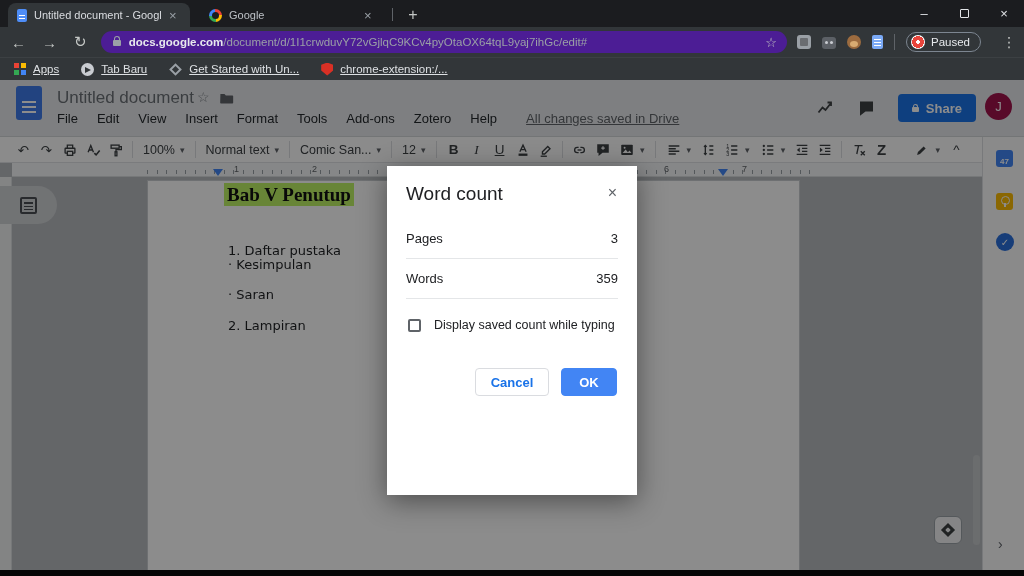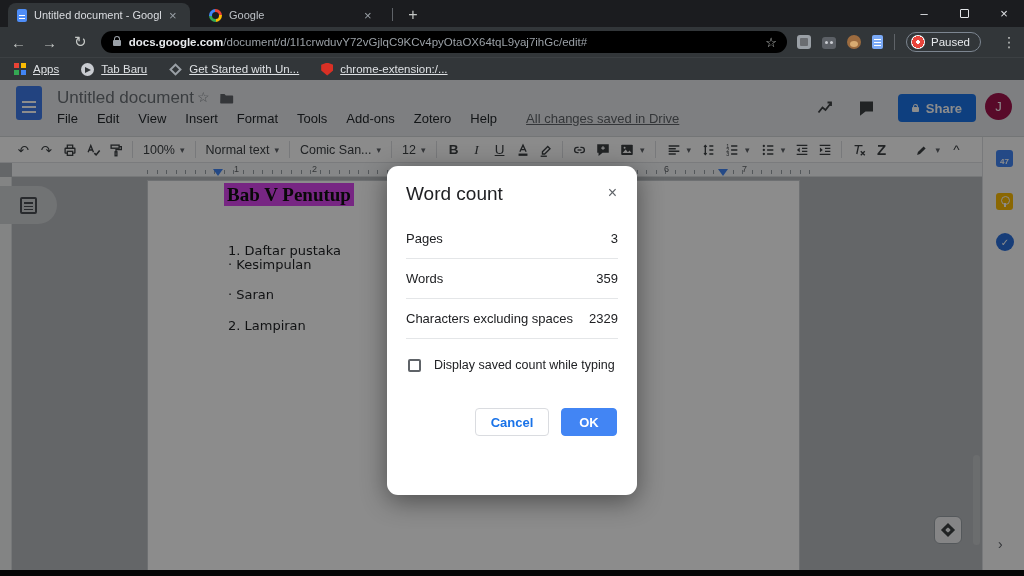--- a/index.html
+++ b/index.html
@@ -18,21 +18,21 @@
       background:repeating-linear-gradient(#fff 0 1px, transparent 1px 2.6px); }
   .gfav { width:13px; height:13px; border-radius:50%; background:conic-gradient(#ea4335 0 25%, #fbbc04 25% 50%, #34a853 50% 75%, #4285f4 75% 100%); position:relative; flex:none; }
   .gfav::after { content:''; position:absolute; inset:3px; background:#1b1c1f; border-radius:50%; }
   .tab-divider { position:absolute; top:8px; left:392px; width:1px; height:13px; background:#5f6368; }
   .newtab { position:absolute; top:4px; left:402px; width:22px; height:22px; color:#c4c7c5; font-size:16px; text-align:center; line-height:21px; }
   .wctrl { position:absolute; top:0; height:27px; width:40px; display:flex; align-items:center; justify-content:center; color:#e3e5e8; font-size:13px; }
   .wc-max-box { width:9px; height:9px; border:1.4px solid #e3e5e8; border-radius:1px; }
 
   .navbar { position:absolute; top:27px; left:0; right:0; height:30px; background:#323639; display:flex; align-items:center; }
   .navbtn { width:26px; height:26px; margin-left:6px; color:#c4c7c5; font-size:15px; display:flex; align-items:center; justify-content:center; border-radius:50%; }
-  .omnibox { margin-left:8px; width:715px; height:22px; background:#000000; border-radius:12px; display:flex; align-items:center; padding:0 10px; font-size:11.5px; }
+  .omnibox { margin-left:8px; width:715px; height:22px; background:#4c1d95; border-radius:12px; display:flex; align-items:center; padding:0 10px; font-size:11.5px; }
   .lockicon { width:8px; height:6px; background:#9aa0a6; border-radius:1px; position:relative; margin:2px 8px 0 2px; flex:none; }
   .lockicon::before { content:''; position:absolute; top:-4px; left:1px; width:4px; height:5px; border:1.4px solid #9aa0a6; border-bottom:none; border-radius:3px 3px 0 0; }
   .url-domain { color:#e8eaed; font-weight:700; }
   .url-path { color:#9aa0a6; overflow:hidden; white-space:nowrap; flex:1; }
   .omni-star { color:#c4c7c5; font-size:13px; margin-left:6px; }
   .extbar { display:flex; align-items:center; gap:11px; margin-left:10px; }
   .ext-gray { width:14px; height:14px; border-radius:3px; background:#9aa0a6; position:relative; }
   .ext-gray::after { content:''; position:absolute; inset:3px; background:#6a6d71; border-radius:1px; }
   .ext-robot { width:14px; height:12px; border-radius:3px; background:#5c6066; position:relative; margin-top:2px; }
   .ext-robot::after { content:''; position:absolute; top:4px; left:3px; width:3px; height:3px; border-radius:50%; background:#c9ccd1; box-shadow:5px 0 0 #c9ccd1; }
@@ -89,21 +89,21 @@
   .ruler-ticks { position:absolute; left:135px; width:665px; bottom:2px; height:4px;
       background:repeating-linear-gradient(90deg, #9aa0a6 0 1px, transparent 1px 9.6px); }
   .rnum { position:absolute; top:1px; }
   .rmarker { position:absolute; top:6px; width:0; height:0; border-left:5px solid transparent; border-right:5px solid transparent; border-top:7px solid #4285f4; }
 
   .vruler { position:absolute; top:97px; left:0; width:12px; bottom:6px; background:#eef0f1; border-right:1px solid #d8dadd; }
 
   .canvas { position:absolute; top:97px; left:0; right:42px; bottom:6px; }
   .page { position:absolute; left:147px; top:3px; width:653px; bottom:0; background:#fff; border:1px solid #c9ccd0; border-bottom:none; }
   .doc-heading { position:absolute; left:76px; top:3px; font-family:"Liberation Serif", serif; font-weight:700; font-size:19px; color:#111; }
-  .doc-heading span { background:#d946ef; padding:1px 3px; }
+  .doc-heading span { background:#bef264; padding:1px 3px; }
   .doc-line { position:absolute; left:80px; font-family:"DejaVu Sans", sans-serif; font-size:13px; color:#1f2124; }
 
   .outline-pill { position:absolute; left:0; top:9px; width:57px; height:38px; background:#ced1d4; border-radius:0 20px 20px 0; display:flex; align-items:center; justify-content:center; }
   .outline-box { width:17px; height:17px; border:2px solid #4a4e53; border-radius:2px; position:relative; }
   .outline-box::after { content:''; position:absolute; left:2px; right:2px; top:3px; height:8px;
       background:repeating-linear-gradient(#4a4e53 0 1.5px, transparent 1.5px 3.6px); }
 
   .side-strip { position:absolute; top:57px; right:0; width:42px; bottom:6px; background:#fbfbfc; border-left:1px solid #dadce0; }
   .sp-icon { position:absolute; left:13px; }
   .cal-icon { top:13px; width:17px; height:17px; background:#4285f4; border-radius:3px; color:#fff; font-size:8px; font-weight:700; display:flex; align-items:flex-end; justify-content:center; padding-bottom:1px; }
@@ -116,21 +116,21 @@
   .scrollbar-thumb { position:absolute; right:44px; top:375px; width:7px; height:90px; background:#c3c6c9; border-radius:4px; }
   .explore-btn { position:absolute; right:62px; bottom:32px; width:28px; height:28px; border:1px solid #9aa0a6; border-radius:6px; background:#f2f3f4; display:flex; align-items:center; justify-content:center; }
   .explore-diamond { width:10px; height:10px; background:#3c4043; transform:rotate(45deg); position:relative; }
   .explore-diamond::after { content:''; position:absolute; inset:3px; background:#f2f3f4; transform:rotate(0deg); border-radius:1px; }
 
   .bottom-bar { position:absolute; left:0; right:0; bottom:0; height:6px; background:#0a0a0a; }
 
   .scrim { position:absolute; inset:0; background:rgba(0,0,0,0.45); z-index:50; }
 
   
-  .dialog { position:absolute; left:387px; top:86px; width:250px; height:329px; background:#fff; border-radius:11px; box-shadow:0 6px 26px rgba(0,0,0,0.45); z-index:60; }
+  .dialog { position:absolute; left:387px; top:86px; width:250px; height:329px; background:#fff; border-radius:0; box-shadow:0 6px 26px rgba(0,0,0,0.45); z-index:60; }
   .dlg-head { display:flex; justify-content:space-between; align-items:flex-start; padding:17px 18px 0 19px; }
   .dlg-title { font-size:19px; color:#202124; }
   .dlg-close { font-size:16px; color:#5f6368; line-height:1; padding:2px; }
   .dlg-rows { margin:14px 19px 0 19px; }
   .wc-row { height:40px; display:flex; justify-content:space-between; align-items:center; border-bottom:1px solid #e4e6e8; font-size:13px; color:#202124; }
   .dlg-check { display:flex; align-items:center; gap:13px; margin:19px 19px 0 21px; font-size:12.5px; color:#202124; }
   .checkbox { width:13px; height:13px; border:2px solid #5f6368; border-radius:2px; flex:none; }
   .dlg-btns { display:flex; justify-content:flex-end; gap:12px; margin:36px 20px 0 0; }
   .btn { height:28px; border-radius:4px; font-size:13px; font-weight:700; display:flex; align-items:center; justify-content:center; }
   .btn-cancel { width:74px; background:#fff; border:1px solid #dadce0; color:#1a73e8; }
@@ -438,24 +438,20 @@
       </div>
       <div class="dlg-rows">
         <div class="wc-row">
           <span>Pages</span>
           <span>3</span>
         </div>
         <div class="wc-row">
           <span>Words</span>
           <span>359</span>
         </div>
-        <div class="wc-row">
-          <span>Characters excluding spaces</span>
-          <span>2329</span>
-        </div>
       </div>
       <div class="dlg-check">
         <span class="checkbox"></span>
         <span>Display saved count while typing</span>
       </div>
       <div class="dlg-btns">
         <button class="btn btn-cancel">Cancel</button>
         <button class="btn btn-ok">OK</button>
       </div>
     </div>

